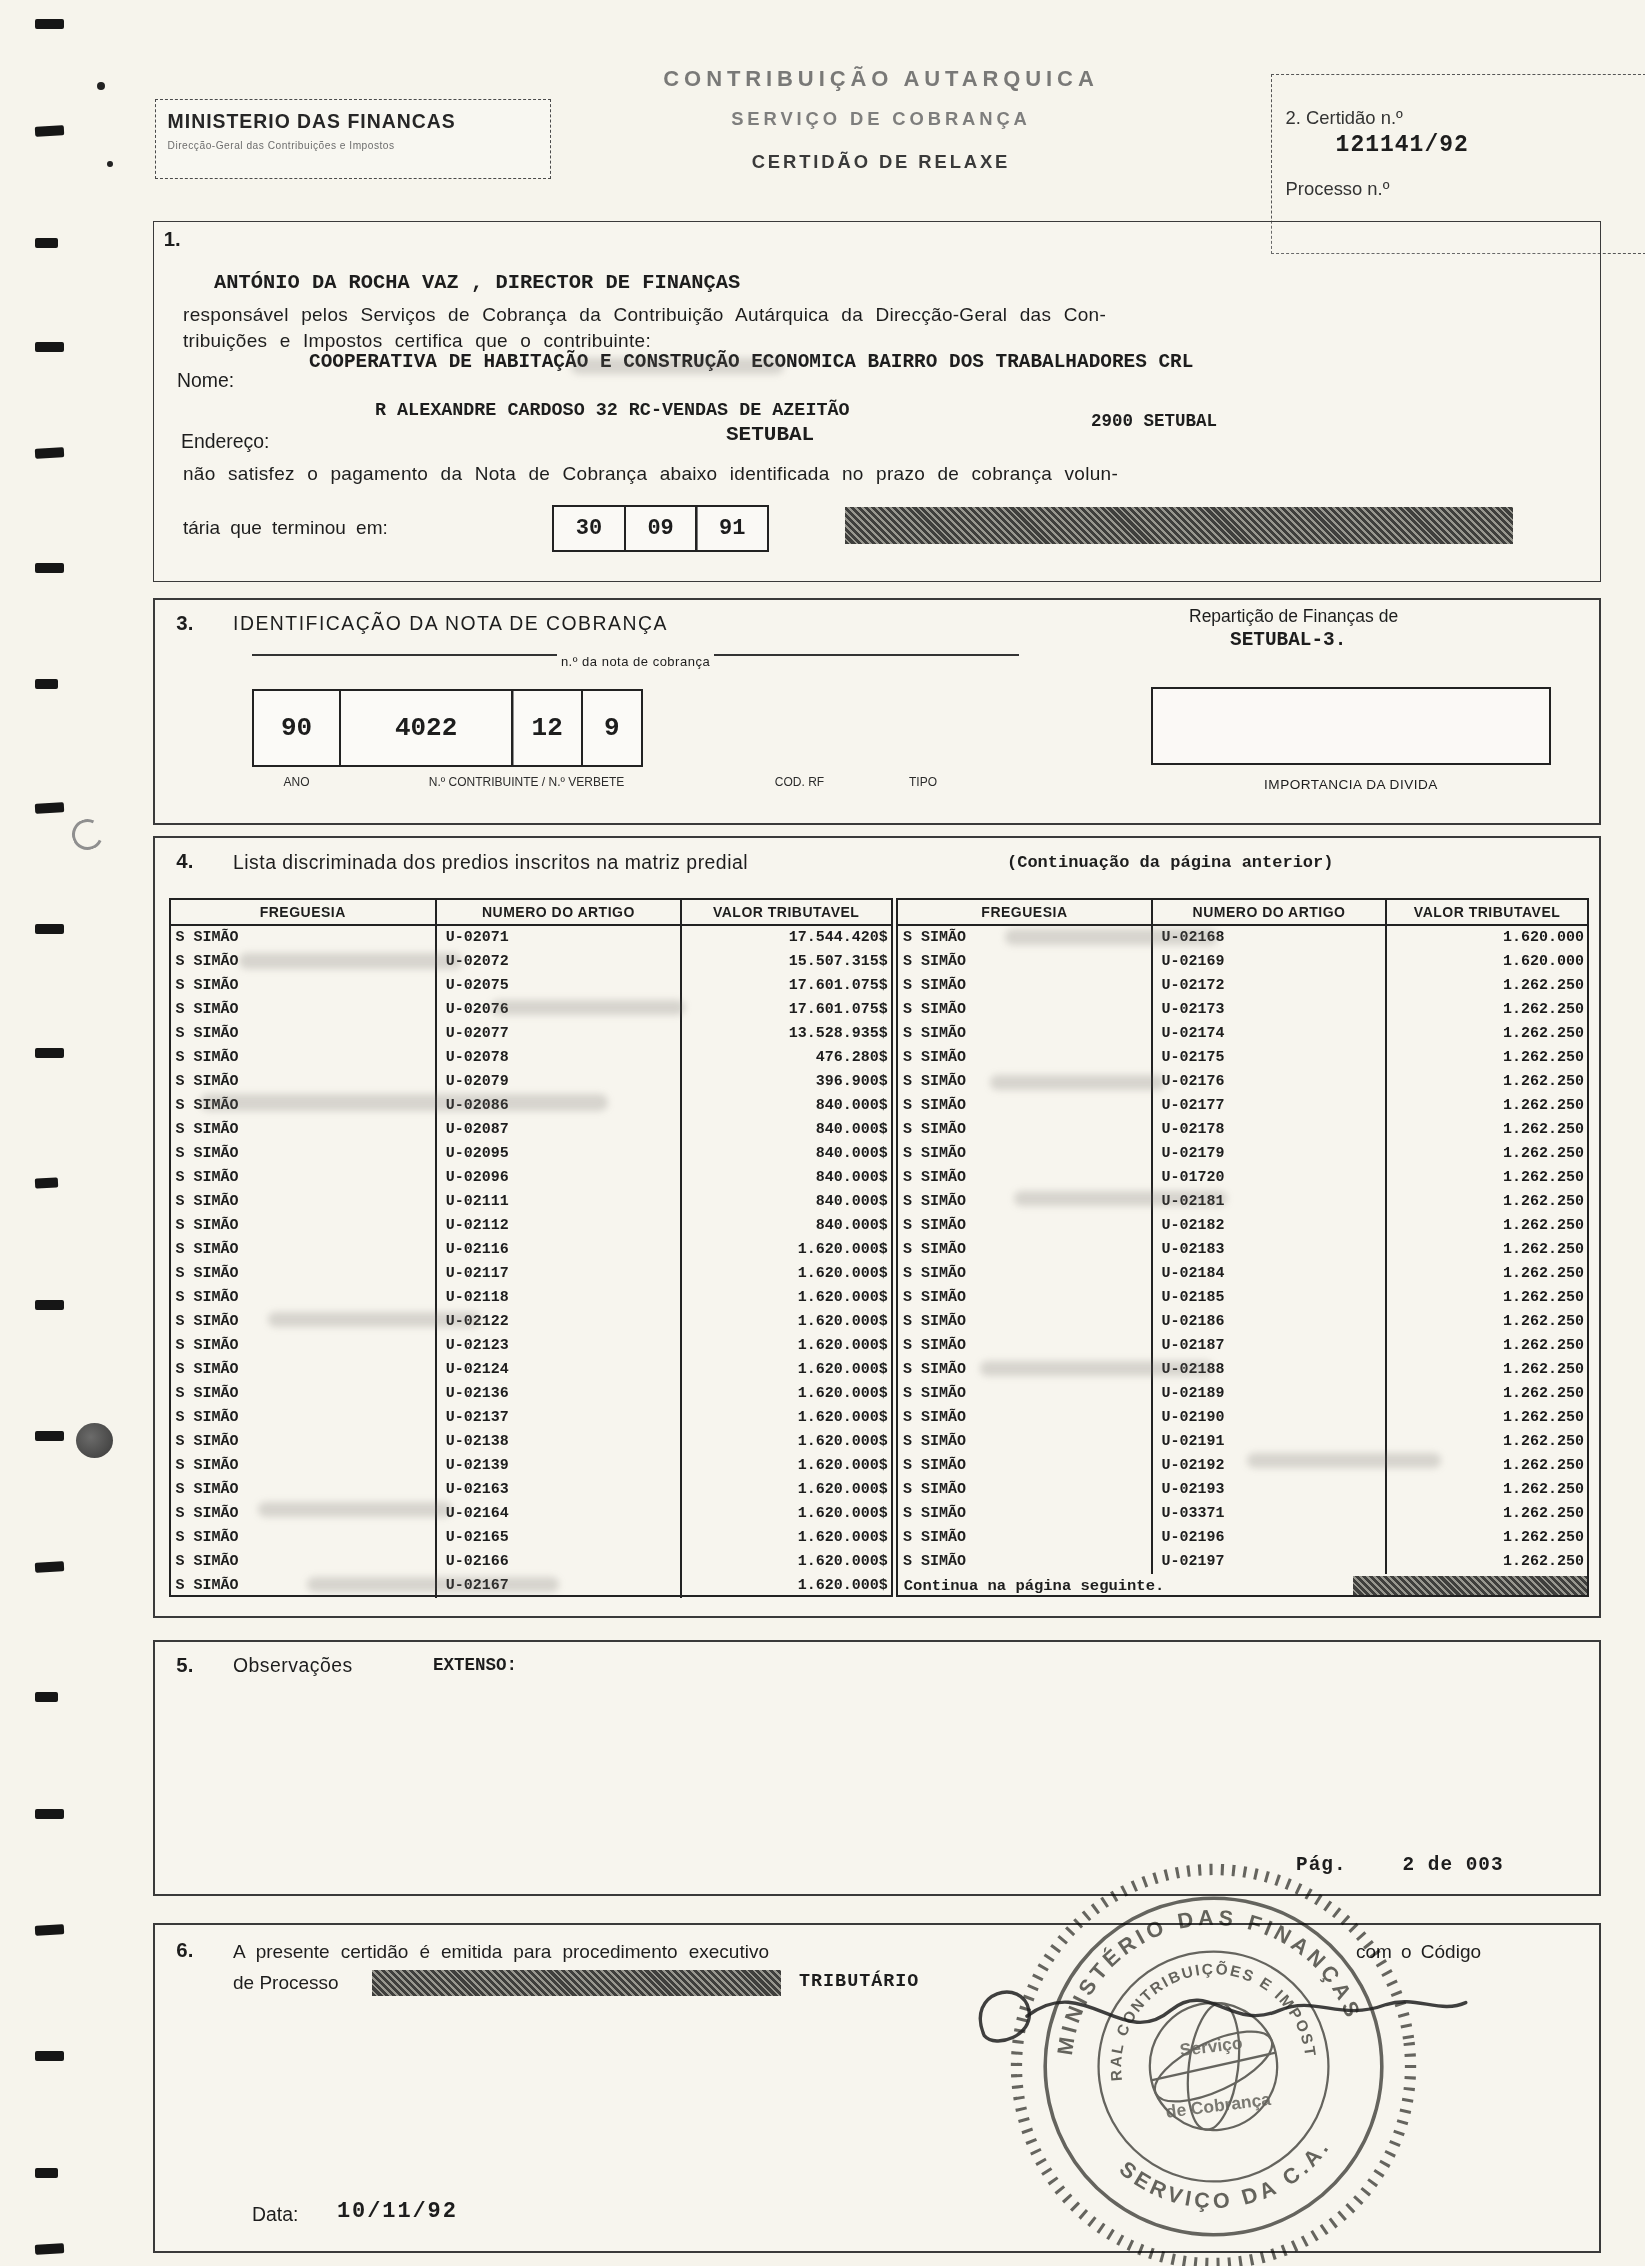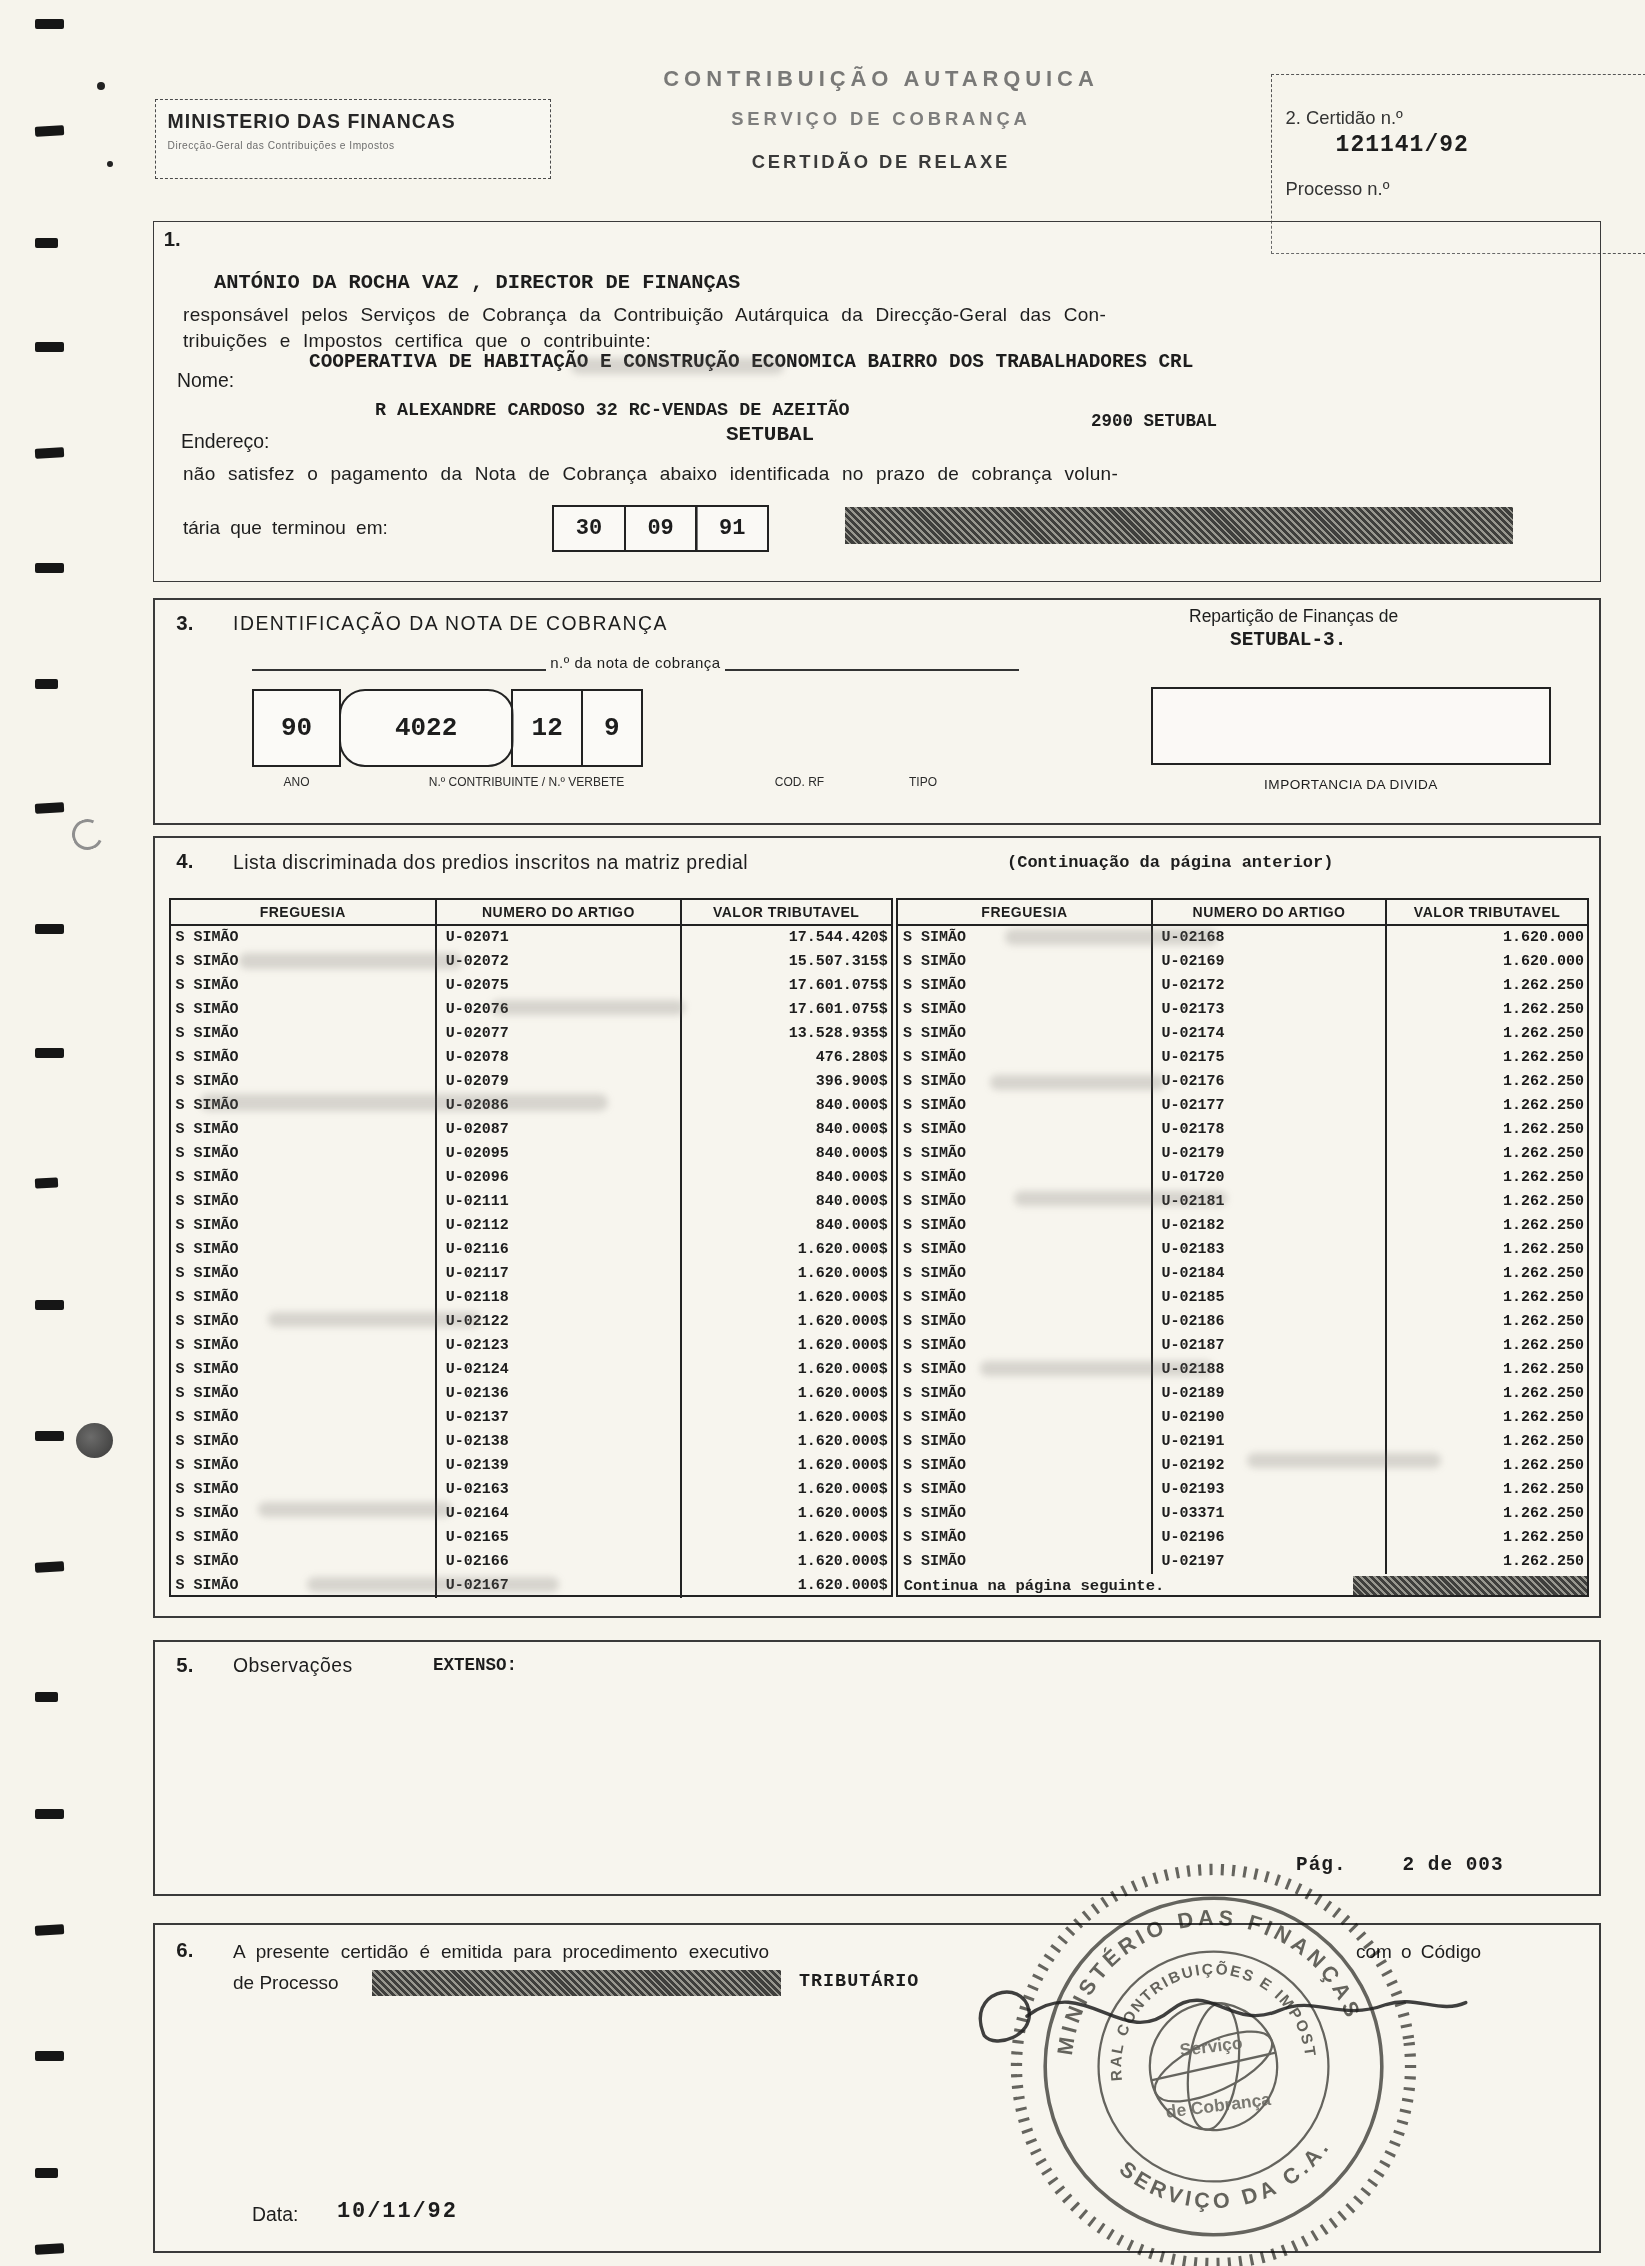--- a/index.html
+++ b/index.html
@@ -57,26 +57,26 @@
   .date-row    { position:absolute; left:398px; top:283px; display:flex; }
   .date-cell   { width:74px; height:47px; border:2.4px solid #222; margin-left:-2.4px; text-align:center; line-height:43px; font-size:22px; background:rgba(255,255,255,.4); }
   .date-cell:first-child { margin-left:0; }
   .hatch { background:repeating-linear-gradient(45deg,#2f2f2d 0 2.9px,#908f87 2.9px 4.9px); opacity:.92; }
   .hatch1 { position:absolute; left:691px; top:285px; width:668px; height:37px; }
 
   
   .s3-title   { position:absolute; left:78px; top:11.6px; font-size:19.4px; letter-spacing:1.5px; }
   .rep-label  { position:absolute; left:1034px; top:5.8px; font-size:17.5px; }
   .rep-value  { position:absolute; left:1075px; top:29px; font-size:19.4px; }
-  .nota-line  { position:absolute; left:97px; top:54px; width:767px; display:flex; align-items:flex-end; gap:4px; font-size:15px; letter-spacing:0.5px; }
+  .nota-line  { position:absolute; left:97px; top:54px; width:767px; display:flex; align-items:flex-start; gap:4px; font-size:13px; letter-spacing:0.5px; }
   .nota-line .rule { flex:1; border-top:2.4px solid #333; }
   .s3-cells   { position:absolute; left:97px; top:89px; display:flex; }
   .s3-cell    { border:2.4px solid #222; margin-left:-2.4px; height:78px; display:flex; align-items:center; justify-content:center; font-size:26px; background:rgba(255,255,255,.5); }
   .s3-cell:first-child { margin-left:0; }
-  .cw1{width:89px;} .cw2{width:371px;} .cw3{width:175px;border-radius:26px;} .cw4{width:72px;} .cw5{width:62px;}
+  .cw1{width:89px;} .cw2{width:371px;} .cw3{width:175px;} .cw4{width:72px;} .cw5{width:62px;}
   .s3-labels  { position:absolute; left:97px; top:175px; display:flex; font-size:12px; color:#2c2c2c; }
   .s3-labels span { text-align:center; }
   .imp-box    { position:absolute; left:996px; top:87px; width:400px; height:78px; border:2.4px solid #222; background:rgba(255,255,255,.45); }
   .imp-label  { position:absolute; left:996px; top:177px; width:400px; text-align:center; font-size:13.6px; letter-spacing:0.5px; }
 
   
   .s4-title { position:absolute; left:78px; top:12.6px; font-size:19.4px; letter-spacing:0.5px; }
   .s4-cont  { position:absolute; left:852px; top:14.6px; font-size:17px; }
   .half { position:absolute; top:60px; height:699px; border:2.9px solid #222; }
   #halfL { left:13.6px;  width:724px; }

